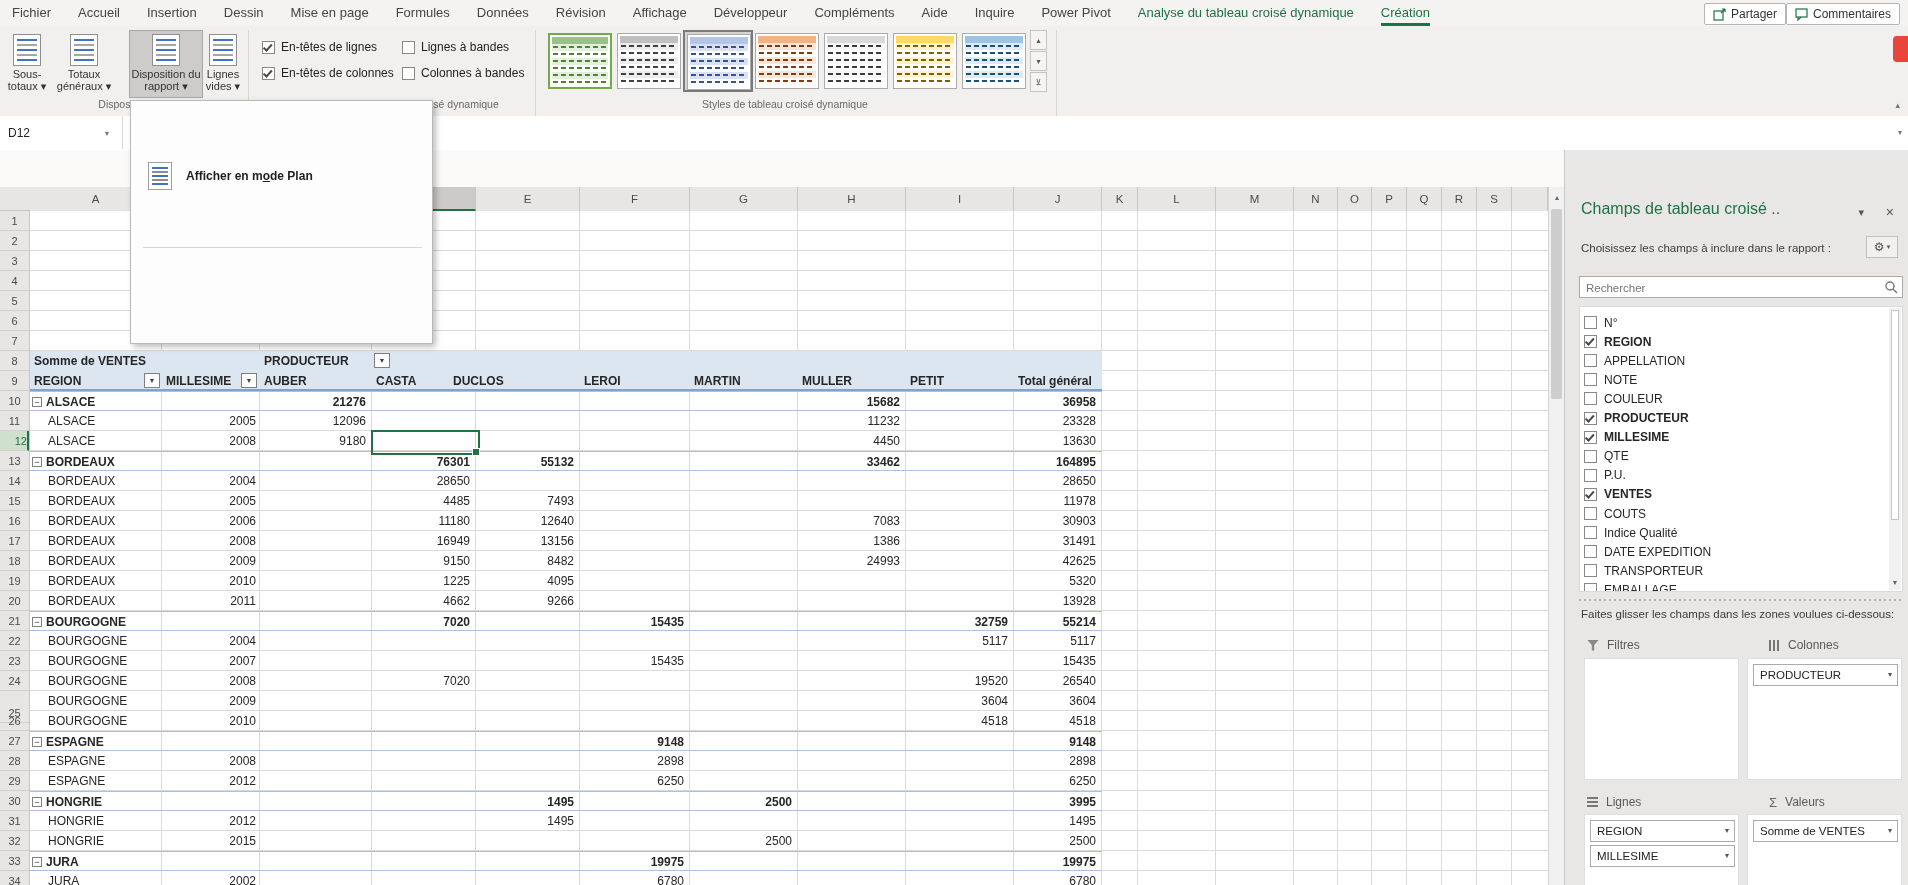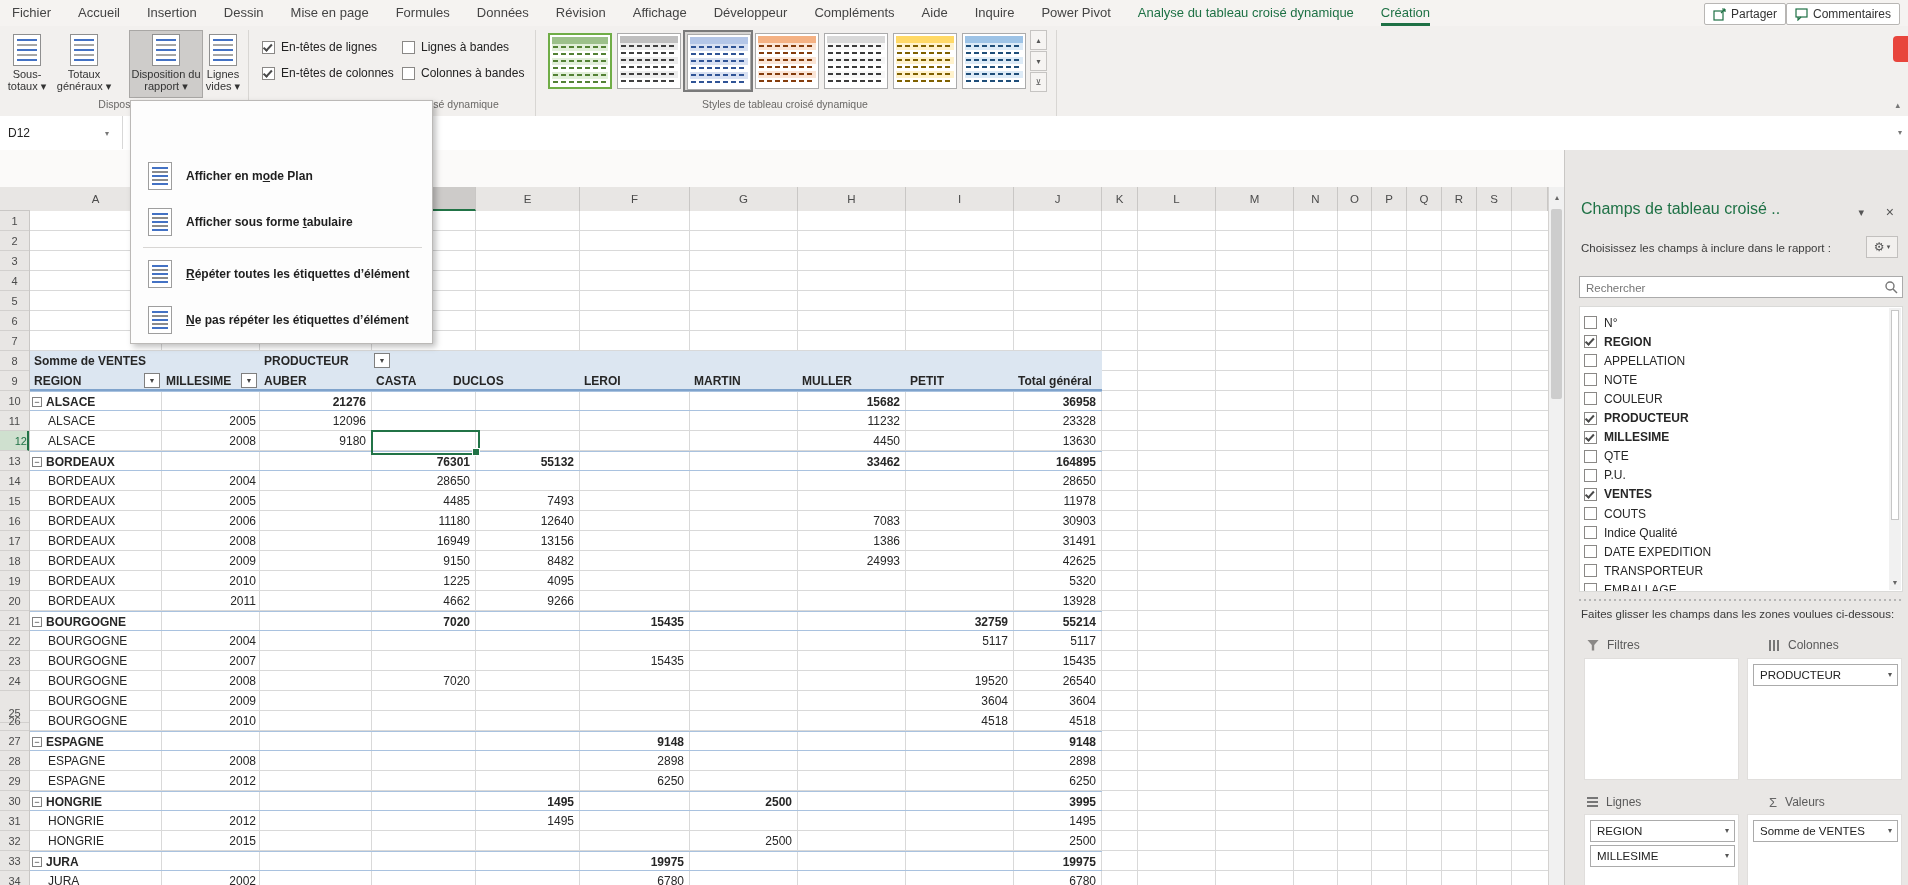--- a/index.html
+++ b/index.html
@@ -663,33 +663,21 @@
   <div class="vscroll">
     <div class="scrbtn" style="top:0;">▴</div>
     <div class="scrthumb" style="top:22px;height:190px;"></div>
   </div>
 
   <div class="menu" id="menu">
       <div class="mitem" style="top: 52px;">
         <div class="micon"></div>
         <span class="txt"><span>Afficher en m</span><span class="u">o</span><span>de Plan</span></span>
       </div>
-      <div class="mitem" style="top: 98px;">
-        <div class="micon"></div>
-        <span class="txt"><span>Afficher sous forme </span><span class="u">t</span><span>abulaire</span></span>
-      </div>
       <div class="msep" style="top: 146px;"></div>
-      <div class="mitem" style="top: 150px;">
-        <div class="micon"></div>
-        <span class="txt"><span></span><span class="u">R</span><span>épéter toutes les étiquettes d’élément</span></span>
-      </div>
-      <div class="mitem" style="top: 196px;">
-        <div class="micon"></div>
-        <span class="txt"><span></span><span class="u">N</span><span>e pas répéter les étiquettes d’élément</span></span>
-      </div>
     </div>
 
   <div class="panel">
     <div class="ptitle">Champs de tableau croisé ..</div>
     <div class="picon" style="right:44px;top:56px;">▾</div>
     <div class="picon" style="right:14px;top:54px;font-size:14px;">×</div>
     <div class="chooser">Choisissez les champs à inclure dans le rapport :</div>
     <div class="gearbtn">
       <span>⚙</span>
         <span style="font-size:7px;">▾</span>

